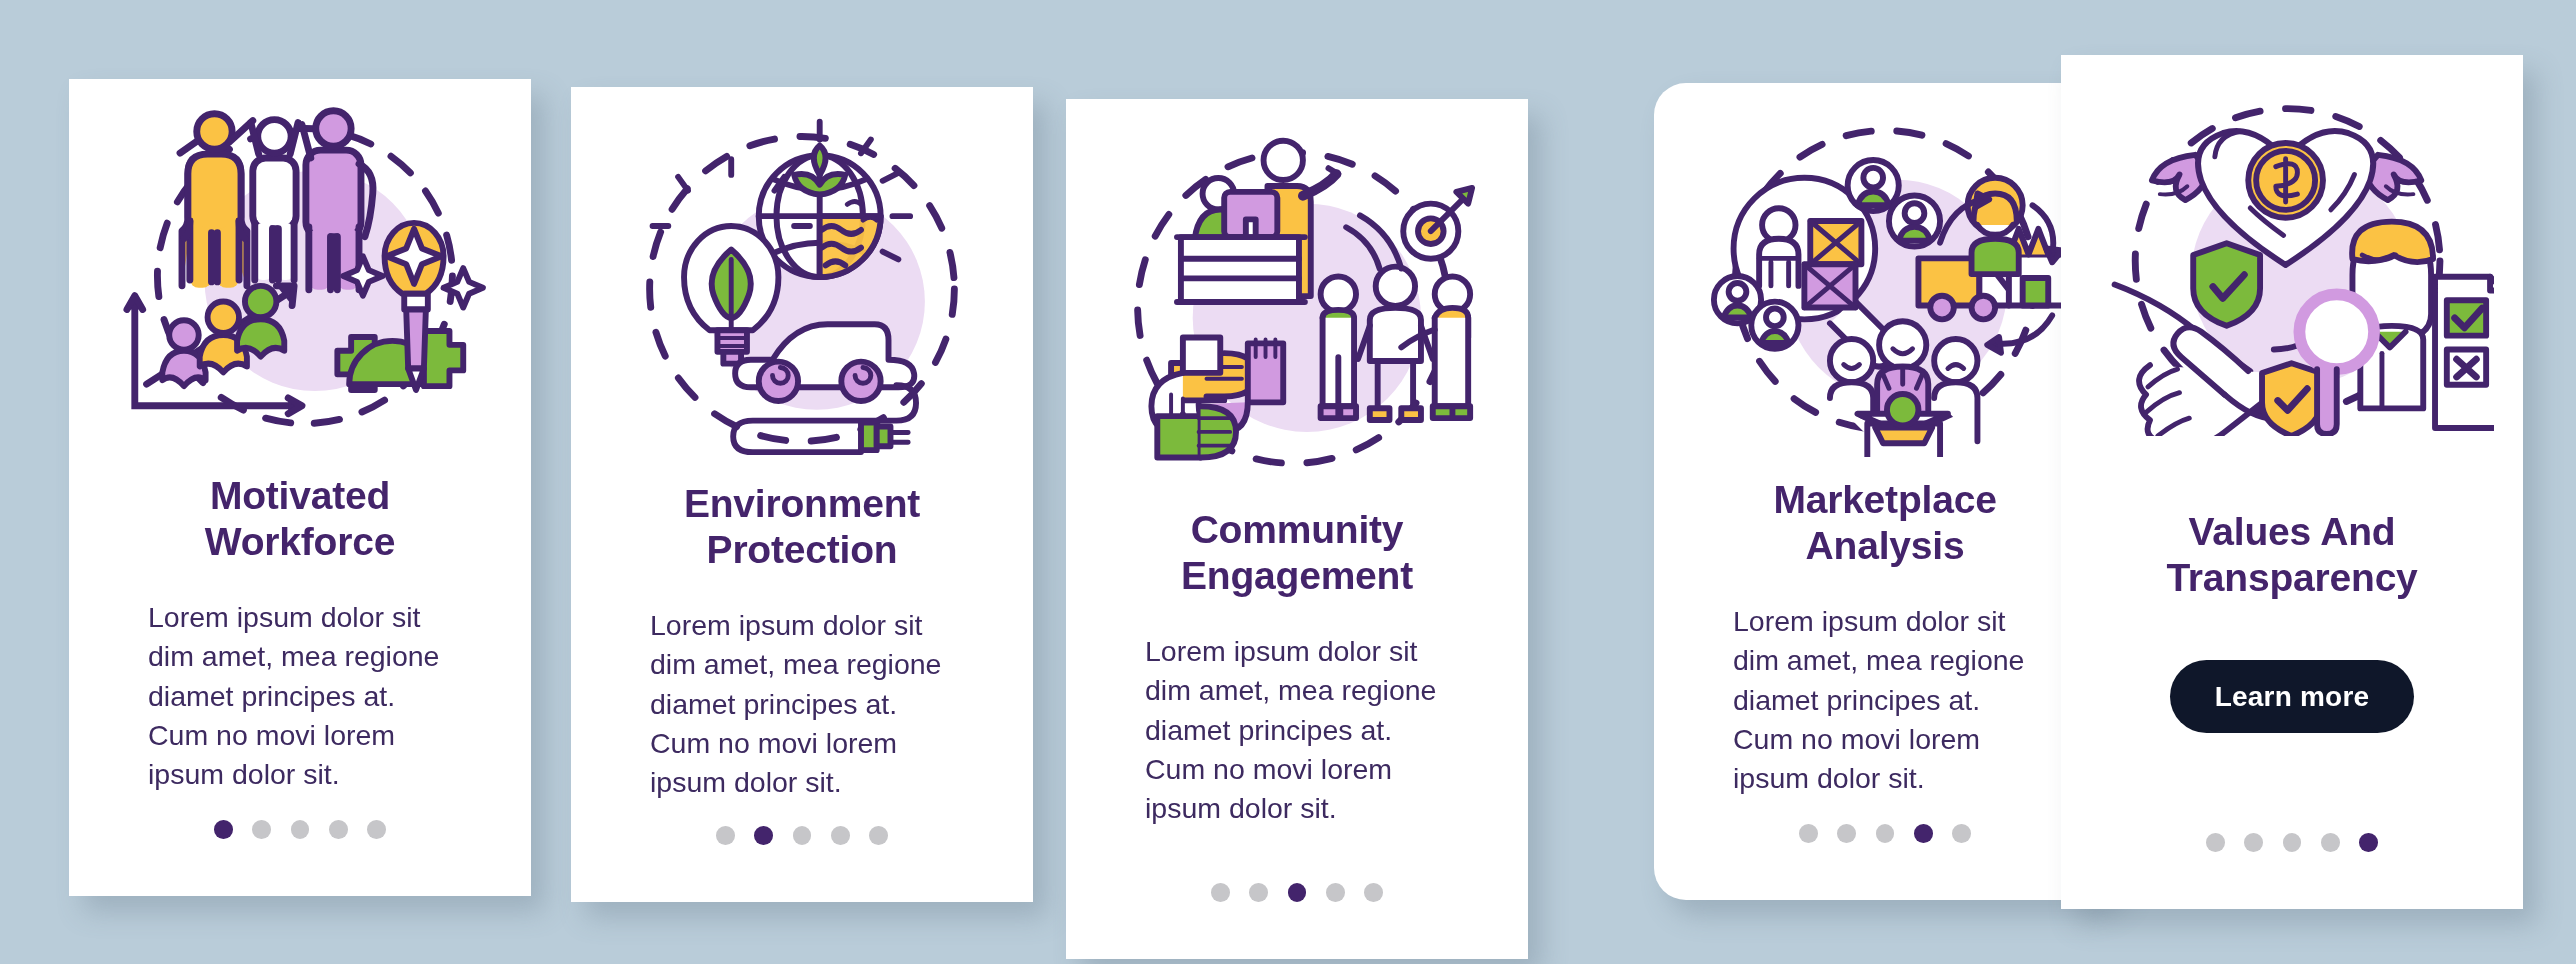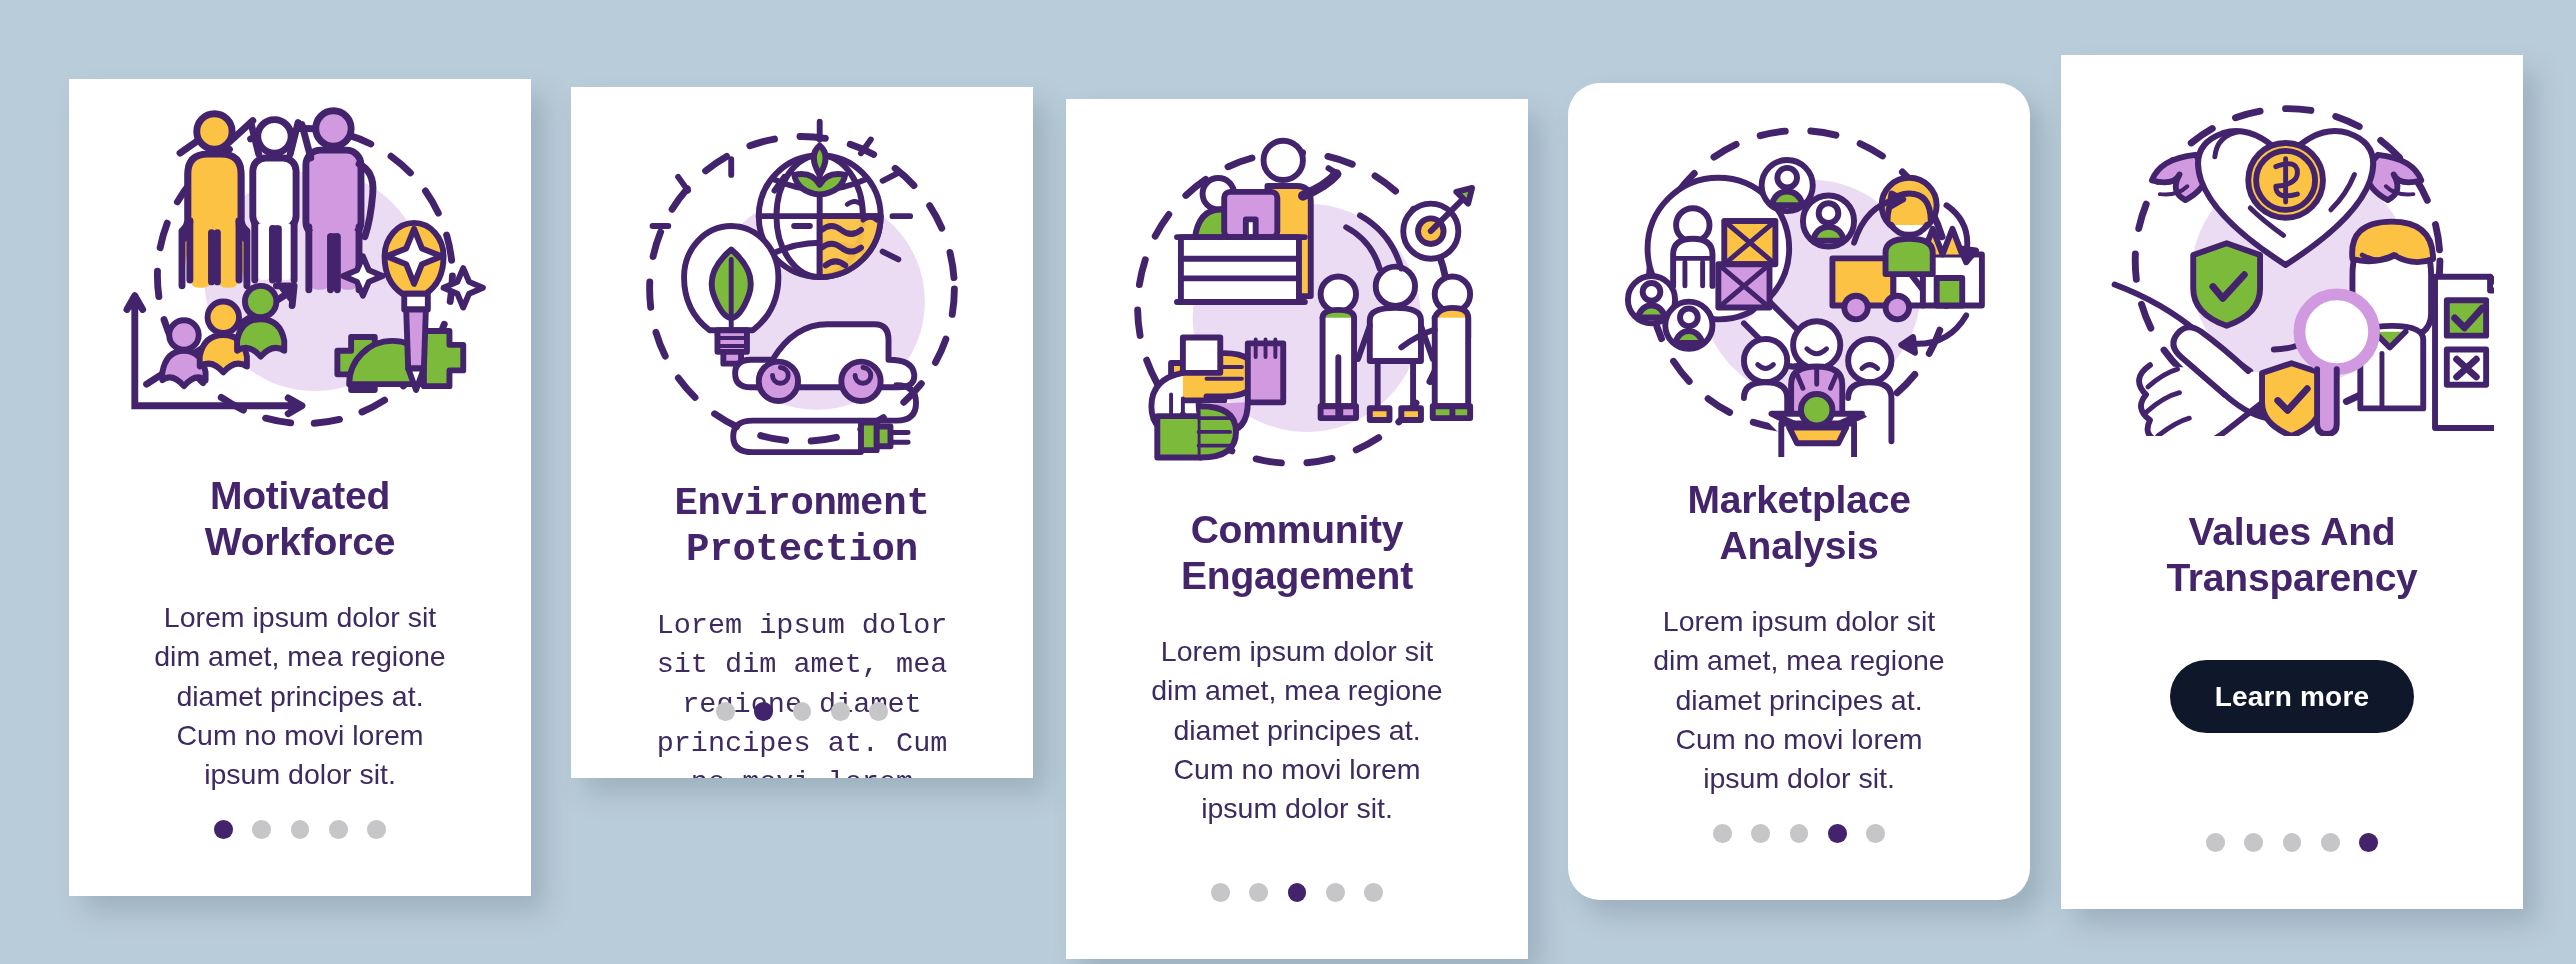--- a/index.html
+++ b/index.html
@@ -17,23 +17,23 @@
   .card {
     position: absolute;
     background: #ffffff;
     box-shadow: 13.8px 15.7px 25.6px rgba(92,114,130,0.30);
     display: flex;
     flex-direction: column;
     align-items: center;
     overflow: hidden;
   }
   .card-1 { left: 69px;   top: 79px;  width: 462px; height: 817px; }
-  .card-2 { left: 571px;  top: 87px;  width: 462px; height: 691px; font-family: Liberation Mono, monospace; }
+  .card-2 { left: 571px;  top: 87px;  width: 462px; height: 815px; }
   .card-3 { left: 1066px; top: 51px;  width: 462px; height: 860px; margin-top: 48px; }
-  .card-4 { left: 1568px; top: 83px;  width: 462px; height: 817px; border-radius: 32px; }
+  .card-4 { left: 1654px; top: 83px;  width: 462px; height: 817px; border-radius: 32px; }
   .card-5 { left: 2061px; top: 55px;  width: 462px; height: 854px; gap: 46px; }
 
   .art {
     width: 100%;
     height: 394px;
     position: relative;
     flex: none;
     display: flex;
     align-items: center;
     justify-content: center;
@@ -49,21 +49,21 @@
     line-height: 1.18;
     letter-spacing: -0.2px;
     padding: 0 33px;
     white-space: pre-line;
   }
   .body-text {
     margin-top: 33px;
     font-size: 28.5px;
     line-height: 1.38;
     color: #3d2a60;
-    text-align: center;
+    text-align: left;
     padding: 0 45px;
     max-width: 394px;
   }
   .cta {
     margin-top: 13px;
     background: #0f172a;
     color: #ffffff;
     font-size: 28px;
     font-weight: bold;
     border: none;

